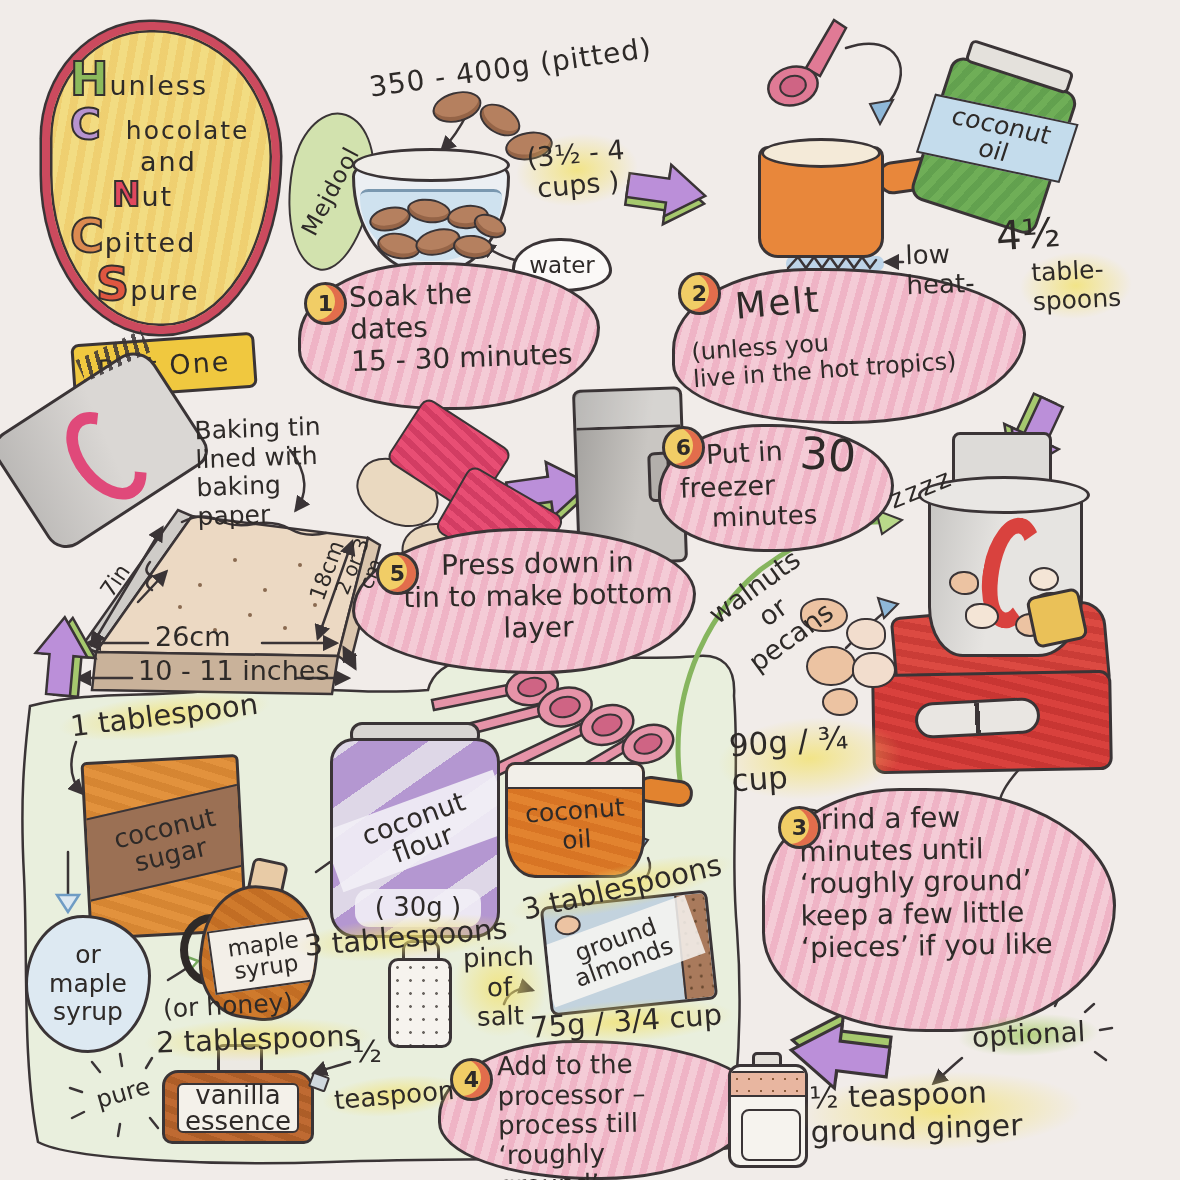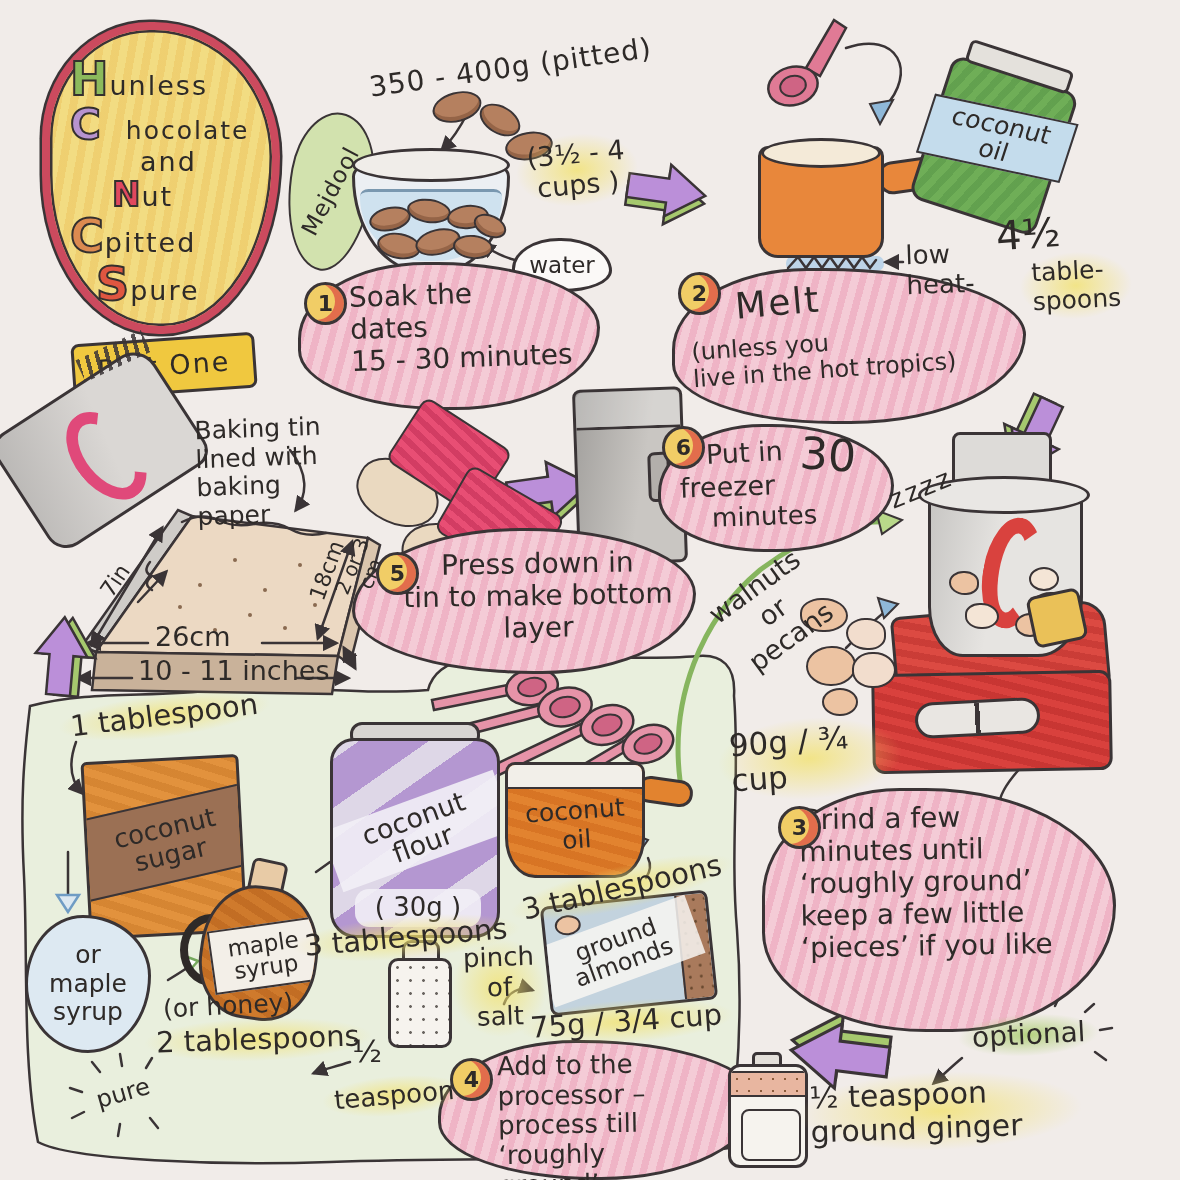--- a/index.html
+++ b/index.html
@@ -471,20 +471,35 @@
     <div class="abs" style="left:-8px;top:18px;width:160px;height:62px;background:rgba(248,246,242,.85);
          transform:rotate(-14deg);display:flex;align-items:center;justify-content:center;">
       <span class="hw" style="position:static;font-size:24px;text-align:center;line-height:1.0;transform:rotate(0deg);">ground
 almonds</span>
     </div>
     <div class="nutblob" style="left:10px;top:8px;width:22px;height:16px;border-radius:50%;"></div>
   </div>
   <div class="hw glow" style="left:518px;top:1000px;font-size:29px;transform:rotate(-4deg);">75g / 3/4 cup</div>
 
   <div class="hw" style="left:96px;top:1080px;font-size:24px;transform:rotate(-16deg);">pure</div>
+  <div class="lay" style="left:162px;top:1044px;width:160px;height:100px;">
+    <div class="abs" style="left:55px;top:0;width:46px;height:34px;background:#ece9e3;border:3px solid #3a3436;
+         border-radius:6px 6px 2px 2px;box-sizing:border-box;"></div>
+    <div class="abs" style="left:0;top:26px;width:152px;height:74px;background:#bf6a32;
+         background-image:repeating-linear-gradient(20deg,rgba(140,70,20,.35) 0 7px,rgba(0,0,0,0) 7px 14px);
+         border:3px solid #3a3436;border-radius:16px 20px 10px 10px;box-sizing:border-box;">
+      <div class="abs" style="left:12px;top:10px;right:12px;bottom:8px;background:#f4f1ea;border:2.5px solid #3a3436;
+           border-radius:6px;display:flex;align-items:center;justify-content:center;">
+        <span class="hw" style="position:static;font-size:26px;text-align:center;line-height:1.0;">vanilla
+essence</span>
+      </div>
+    </div>
+    <div class="abs" style="left:148px;top:30px;width:14px;height:12px;background:#cfd8de;border:2px solid #3a3436;
+         border-radius:2px;transform:rotate(20deg);"></div>
+  </div>
   <div class="hw" style="left:352px;top:1034px;font-size:31px;">½</div>
   <div class="hw glow" style="left:322px;top:1076px;font-size:26px;transform:rotate(-5deg);">teaspoon</div>
 
   <div class="cloud" style="left:438px;top:1040px;width:314px;height:134px;border-radius:44% 56% 50% 50%/56% 44% 58% 42%;"></div>
   <div class="badge" style="left:450px;top:1058px;">4</div>
   <div class="hw" style="left:498px;top:1050px;width:250px;font-size:26px;transform:rotate(-1deg);">Add to the
 processor –
 process till ‘roughly
 ground’.</div>
 

